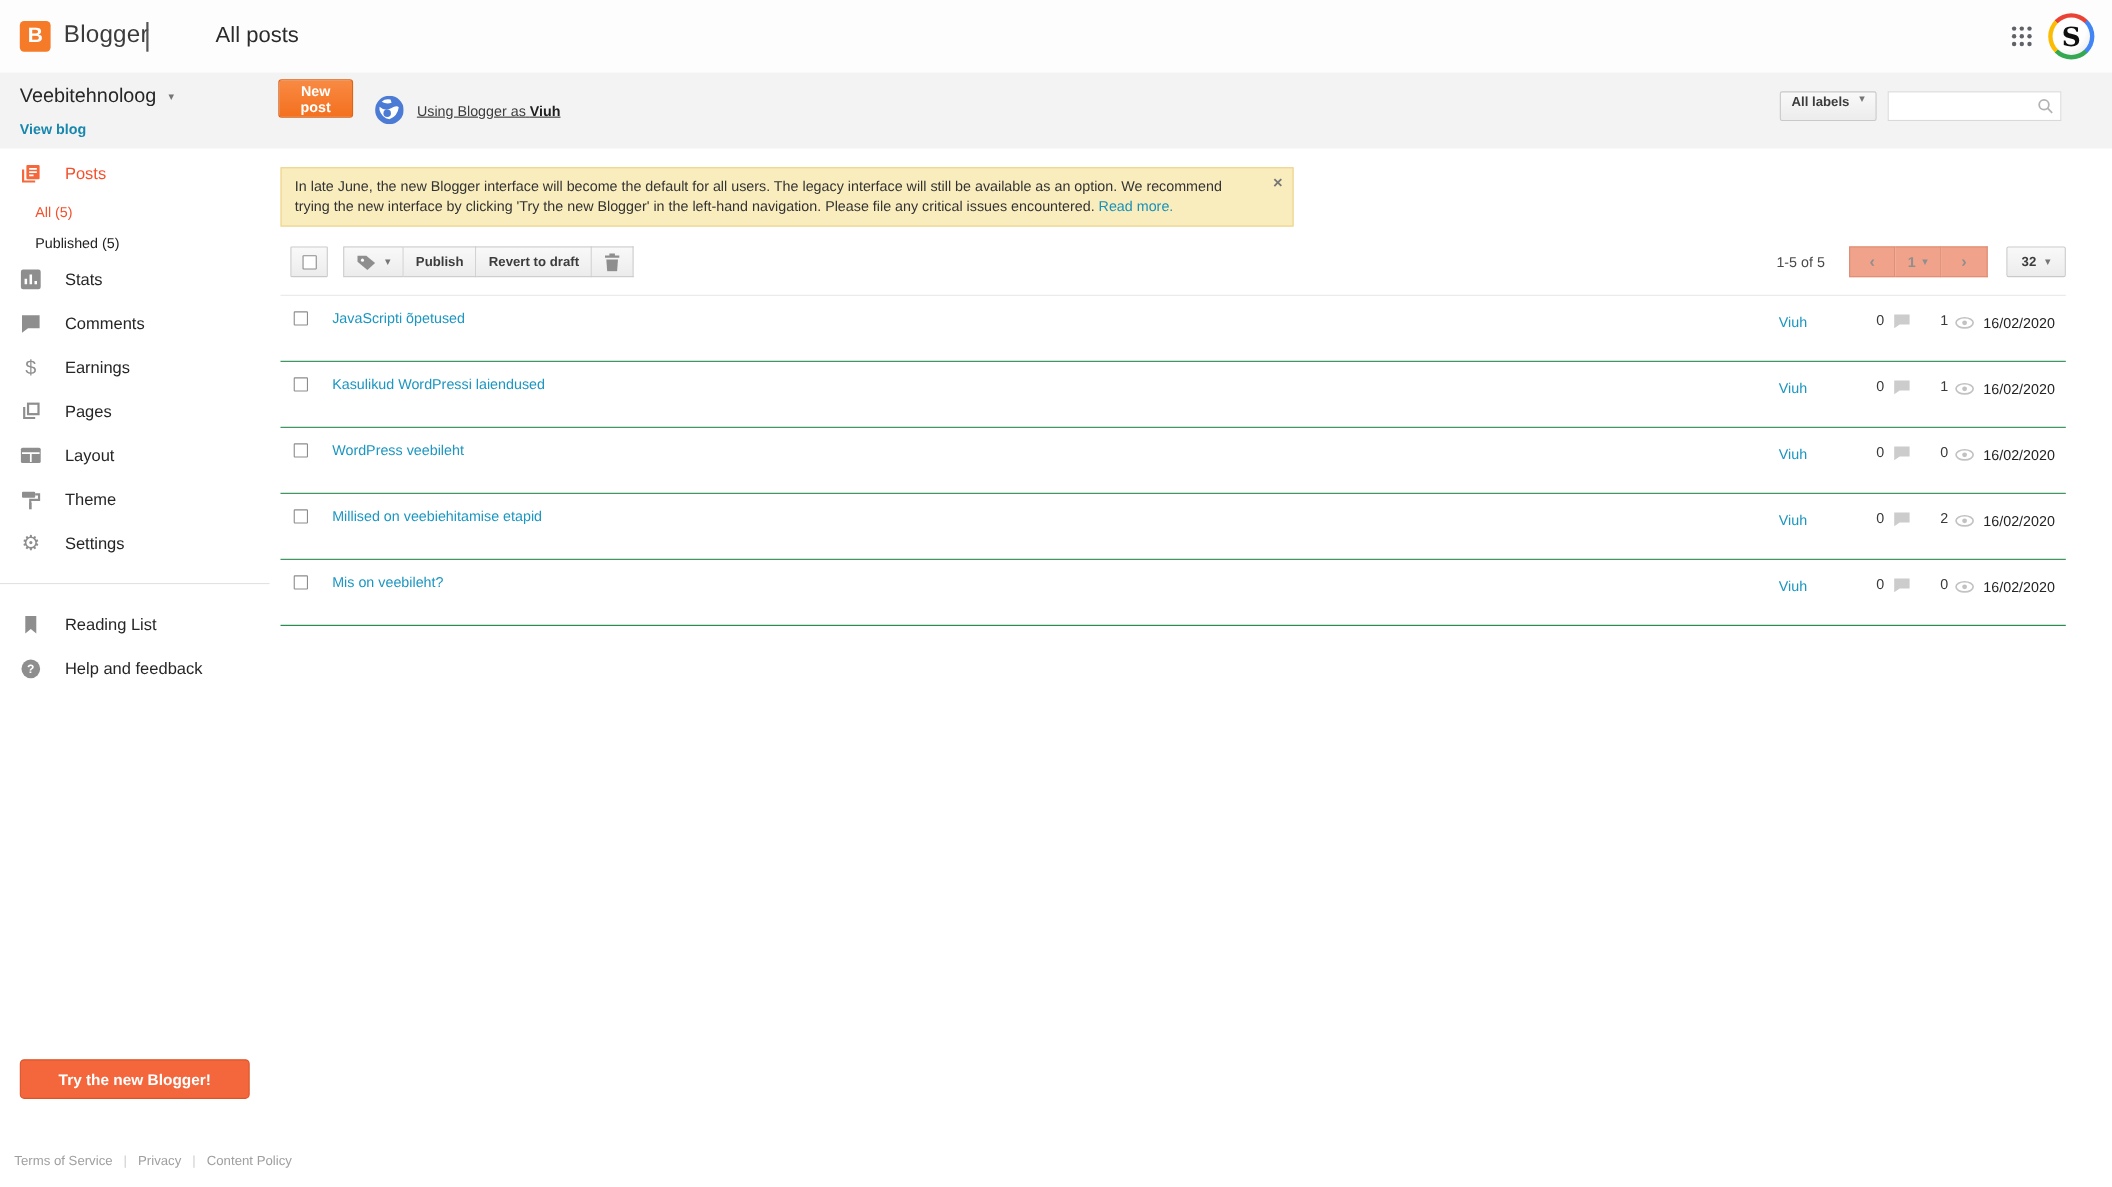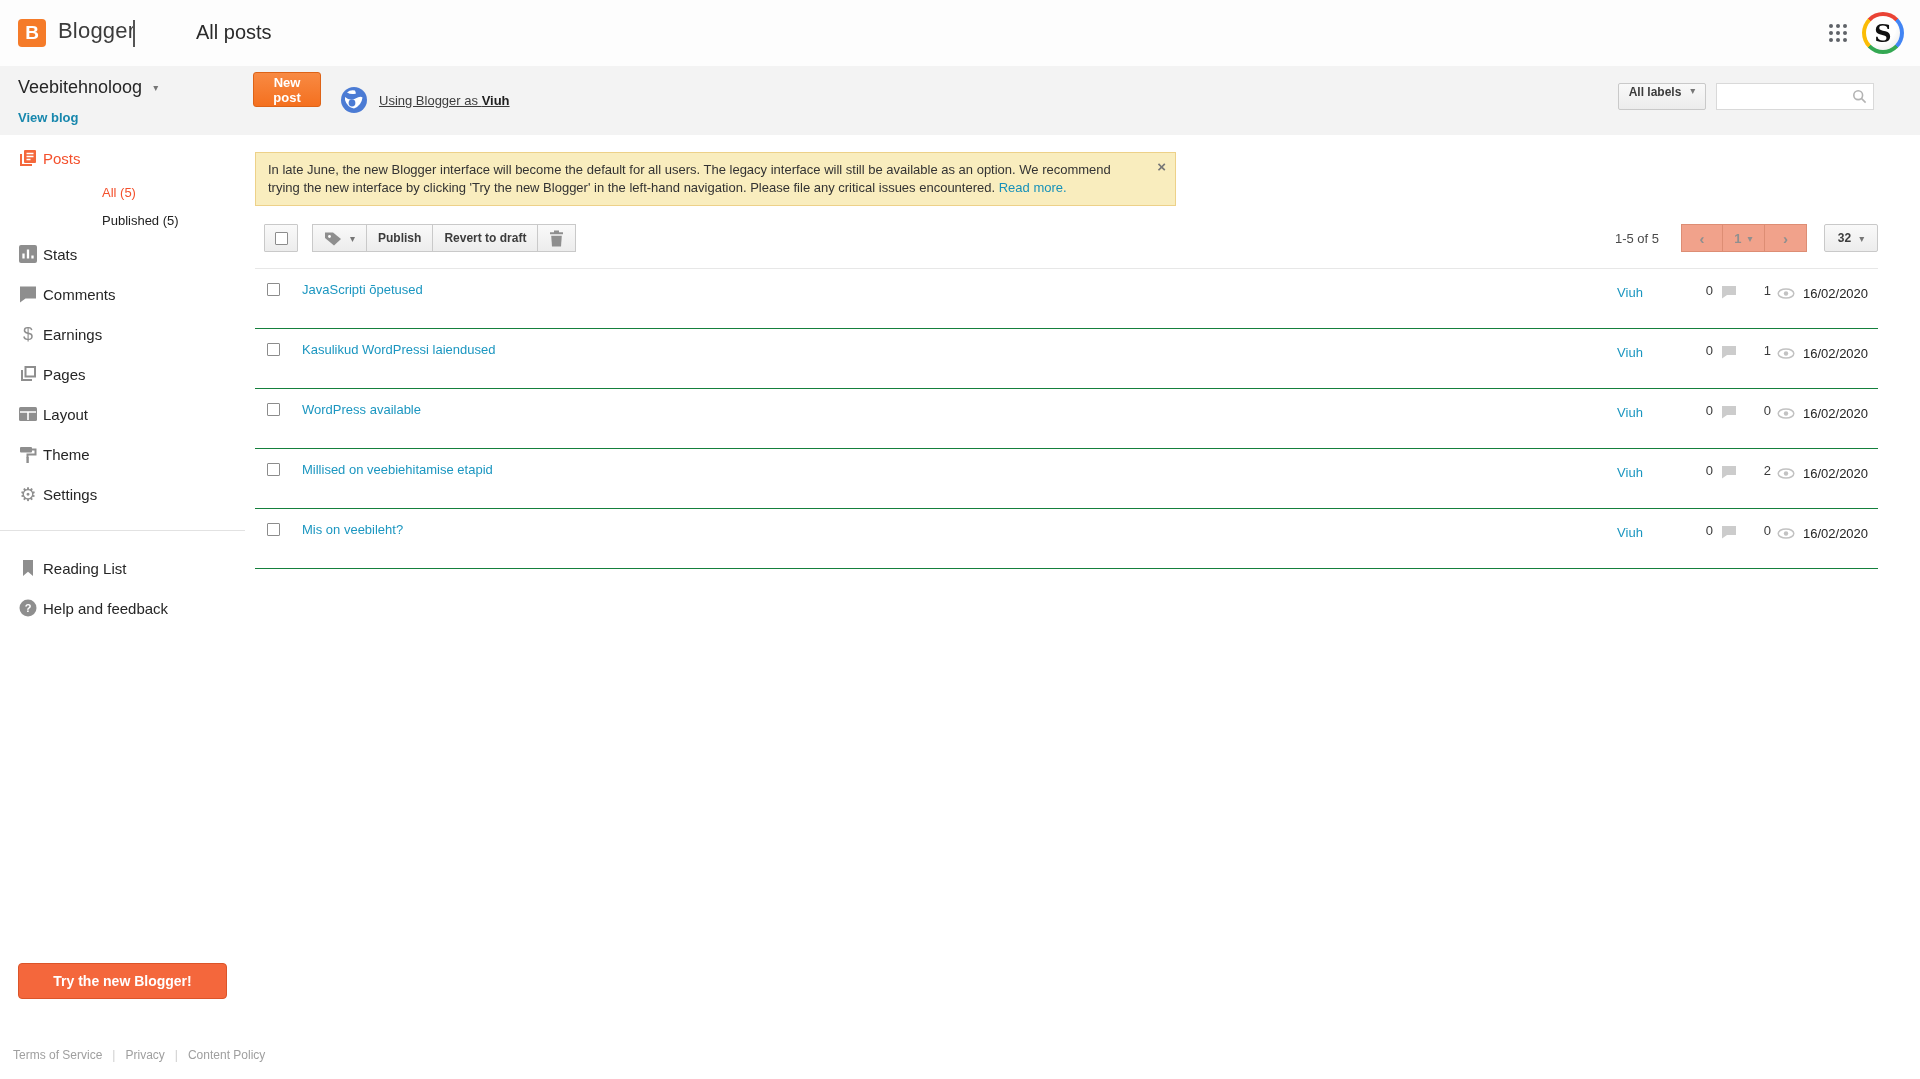--- a/index.html
+++ b/index.html
@@ -46,24 +46,24 @@
   .all-labels { position:absolute; left:1618px; top:17px; width:88px; height:27px; border-radius:2px;
     display:flex; justify-content:center; gap:9px; }
   .search { position:absolute; left:1716px; top:17px; width:158px; height:27px; background:#fff;
     border:1px solid #d9d9d9; display:flex; align-items:center; }
   .search input { flex:1; border:0; outline:0; background:transparent; height:100%; padding:0 4px 0 8px;
     font-size:13px; font-family:inherit; color:#333; min-width:0; }
   .search .mag { padding-right:6px; display:flex; cursor:pointer; }
 
   
   .sidebar { position:absolute; left:0; top:135px; width:245px; padding-top:3px; }
-  .side-item { height:40px; display:flex; align-items:center; padding-left:18px; gap:5px;
+  .side-item { height:40px; display:flex; align-items:center; padding-left:18px; gap:21px;
     font-size:15px; color:#262626; cursor:pointer; }
   .side-item .ic { width:20px; height:20px; display:flex; align-items:center; justify-content:center; }
-  .side-sub { height:28px; display:flex; align-items:center; padding-left:102px; font-size:13px; color:#222; cursor:pointer; }
+  .side-sub { height:28px; display:flex; align-items:center; padding-left:32px; font-size:13px; color:#222; cursor:pointer; }
   .active { color:#f4502c; }
   .side-divider { height:1px; background:#e2e2e2; margin:16px 0 17px 0; }
   .dollar { font-size:18px; color:#8e8e8e; line-height:1; }
   .gear { font-size:19px; color:#8e8e8e; line-height:1; }
   .try-new { position:absolute; left:18px; top:963px; width:209px; height:36px; background:#f4673c;
     border:1px solid #db5429; border-radius:4px; color:#fff; font-weight:bold; font-size:14px;
     font-family:inherit; cursor:pointer; }
   .footer { position:absolute; left:13px; top:1048px; font-size:12px; color:#9f9f9f; display:flex; align-items:center; }
   .footer a { color:#9f9f9f; }
   .footer .sep { color:#cfcfcf; margin:0 10px; }
@@ -356,21 +356,21 @@
           <svg width="18" height="11" viewBox="0 0 18 11">
             <ellipse cx="9" cy="5.5" rx="7.8" ry="4.6" fill="none" stroke="#c2c2c2" stroke-width="1.5"></ellipse>
             <circle cx="9" cy="5.5" r="2.2" fill="#c2c2c2"></circle>
           </svg>
         </span>
       <span class="date">16/02/2020</span>
     </div>
 
     <div class="row">
       <div class="checkbox cb"></div>
-      <a class="title">WordPress available</a>
+      <a class="title">WordPress veebileht</a>
       <a class="author">Viuh</a>
       <span class="cnum comments-num">0</span>
       <span class="cicon bubble-ic">
           <svg width="16" height="14" viewBox="0 0 16 14">
             <path d="M1 1h14v9H6l-5 3.5z" fill="#cccccc"></path>
           </svg>
         </span>
       <span class="cnum views-num">0</span>
       <span class="cicon eye-ic">
           <svg width="18" height="11" viewBox="0 0 18 11">

